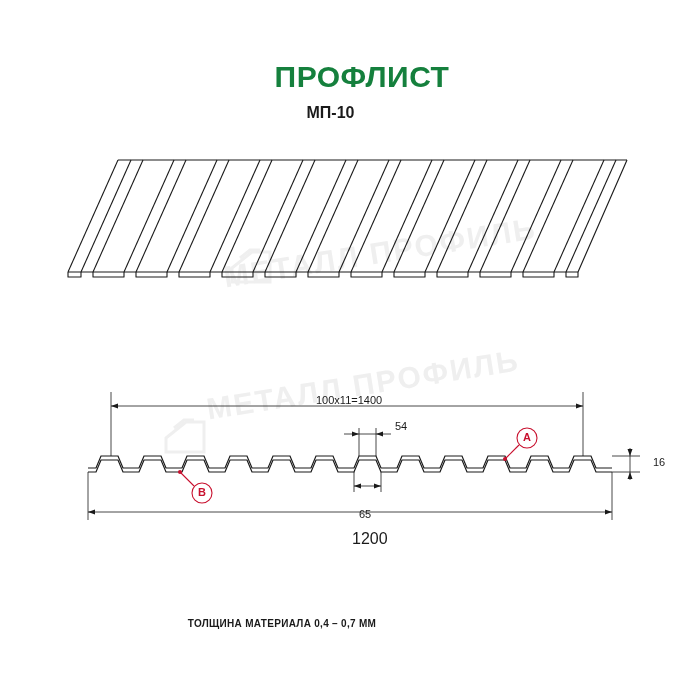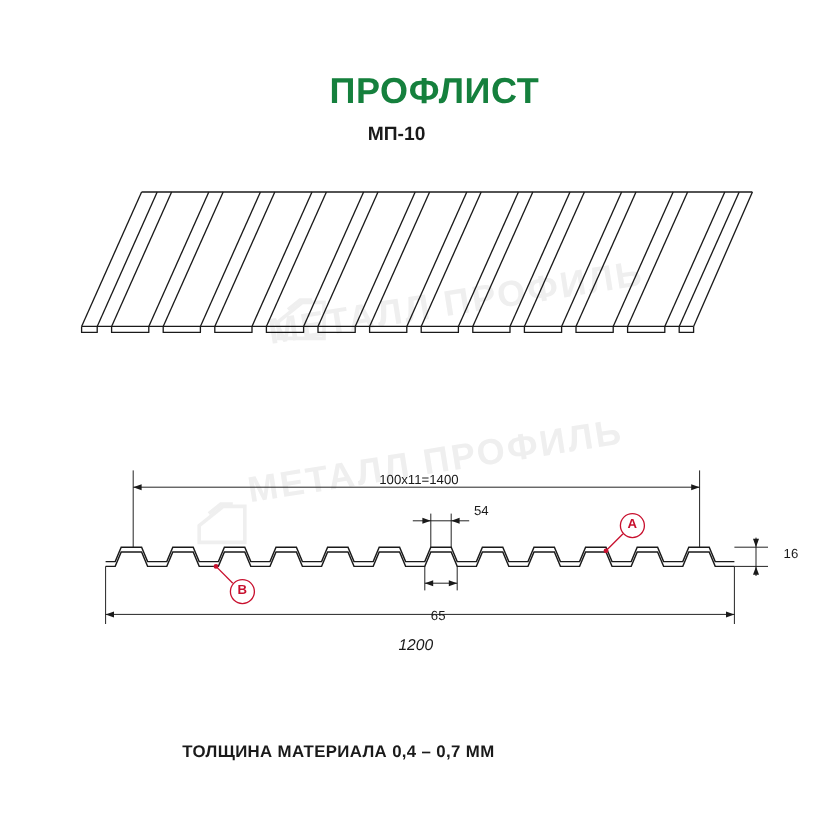--- a/index.html
+++ b/index.html
@@ -41,21 +41,21 @@
     font-size: 16px;
     font-weight: bold;
     color: #1a1a1a;
   }
   .footnote {
     position: absolute;
     top: 618px;
     left: 0;
     width: 564px;
     text-align: center;
-    font-size: 14px;
+    font-size: 10px;
     font-weight: bold;
     letter-spacing: 0.3px;
     color: #1a1a1a;
   }
   .svg-layer {
     position: absolute;
     top: 0;
     left: 0;
   }
   .wm {
@@ -245,21 +245,21 @@
       <path d="M519 445 L505 459"></path>
       <circle cx="505" cy="459" r="2" fill="#c8102e" stroke="none"></circle>
 
       <circle cx="202" cy="493" r="10"></circle>
       <path d="M194 486 L180 472"></path>
       <circle cx="180" cy="472" r="2" fill="#c8102e" stroke="none"></circle>
     </g>
   </svg>
 
   <div class="dim-label" style="top:394px; left:316px;">100х11=1400</div>
-  <div class="dim-label" style="top:530px; left:332px; font-size:13px;font-style:italic;">1200</div>
+  <div class="dim-label" style="top:530px; left:352px; font-size:16px;">1200</div>
   <div class="dim-label" style="top:420px; left:395px;">54</div>
   <div class="dim-label" style="top:474px; left:359px;margin-top:34px;">65</div>
   <div class="dim-label" style="top:456px; left:653px;">16</div>
 
   <div class="callout-label" style="top:431px; left:523px;">A</div>
   <div class="callout-label" style="top:486px; left:198px;">B</div>
 
   <div class="footnote">ТОЛЩИНА МАТЕРИАЛА 0,4 – 0,7 ММ</div>
 
 </div>

